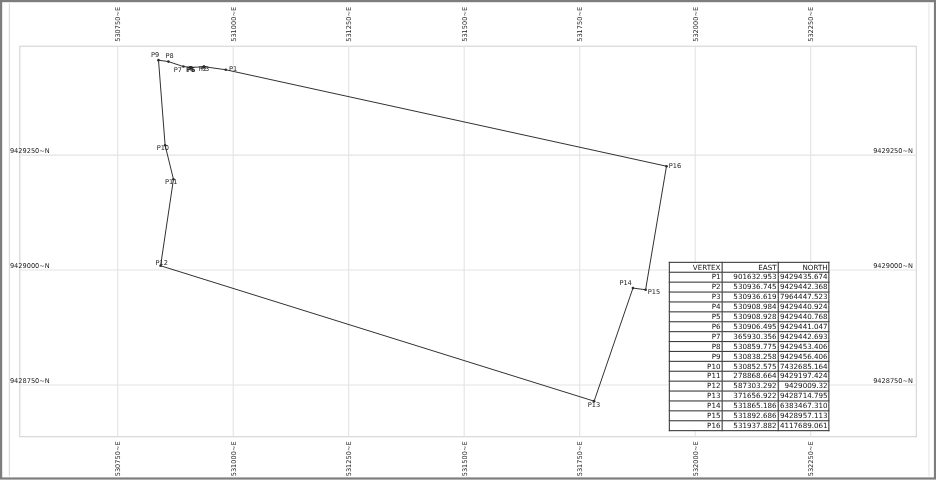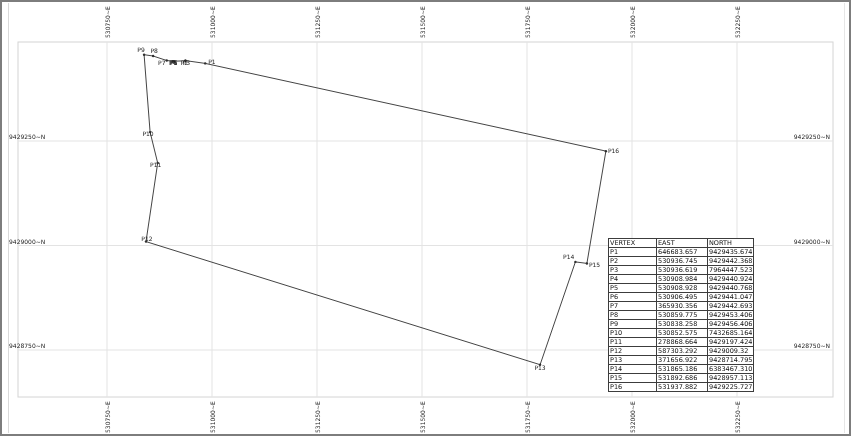--- a/index.html
+++ b/index.html
@@ -5,21 +5,21 @@
   html,body{margin:0;padding:0;background:#ffffff;}
   body{width:851px;height:436px;position:relative;font-family:"DejaVu Sans", sans-serif;overflow:hidden;}
   .outer-border{position:absolute;inset:0;border:2px solid #7d7d7d;box-sizing:border-box;z-index:8;pointer-events:none;}
   .inner-line-left{position:absolute;left:8px;top:3px;bottom:3px;width:1px;background:#d9d9d9;z-index:1;}
   .inner-line-right{position:absolute;right:6px;top:3px;bottom:3px;width:1px;background:#e6e6e6;z-index:1;}
   svg.plot{position:absolute;left:0;top:0;z-index:2;}
   svg.plot text{fill:#1c1c1c;font-family:"DejaVu Sans", sans-serif;}
   table.vertex-table{position:absolute;left:608px;top:238px;border-collapse:collapse;background:#ffffff;z-index:5;table-layout:fixed;}
   table.vertex-table th, table.vertex-table td{
     border:1px solid #3c3c3c;font-size:6.5px;font-weight:normal;line-height:8px;height:8px;
-    padding:0 1px;text-align:left;color:#111;white-space:nowrap;overflow:hidden;
+    padding:0 1px;text-align:right;color:#111;white-space:nowrap;overflow:hidden;
   }
   table.vertex-table col.c-vertex{width:48px;}
   table.vertex-table col.c-east{width:51px;}
   table.vertex-table col.c-north{width:46px;}
 </style>
 </head>
 <body>
 
 <div class="outer-border"></div>
 <div class="inner-line-left"></div>
@@ -101,21 +101,21 @@
   <thead>
       <tr>
         <th>VERTEX</th>
         <th>EAST</th>
         <th>NORTH</th>
       </tr>
     </thead>
   <tbody>
       <tr>
         <td>P1</td>
-        <td>646683.657</td>
+        <td>901632.953</td>
         <td>9429435.674</td>
       </tr>
       <tr>
         <td>P2</td>
         <td>530936.745</td>
         <td>9429442.368</td>
       </tr>
       <tr>
         <td>P3</td>
         <td>530936.619</td>
@@ -177,16 +177,16 @@
         <td>6383467.310</td>
       </tr>
       <tr>
         <td>P15</td>
         <td>531892.686</td>
         <td>9428957.113</td>
       </tr>
       <tr>
         <td>P16</td>
         <td>531937.882</td>
-        <td>9429225.727</td>
+        <td>4117689.061</td>
       </tr>
     </tbody>
 </table>
 
 </body></html>

